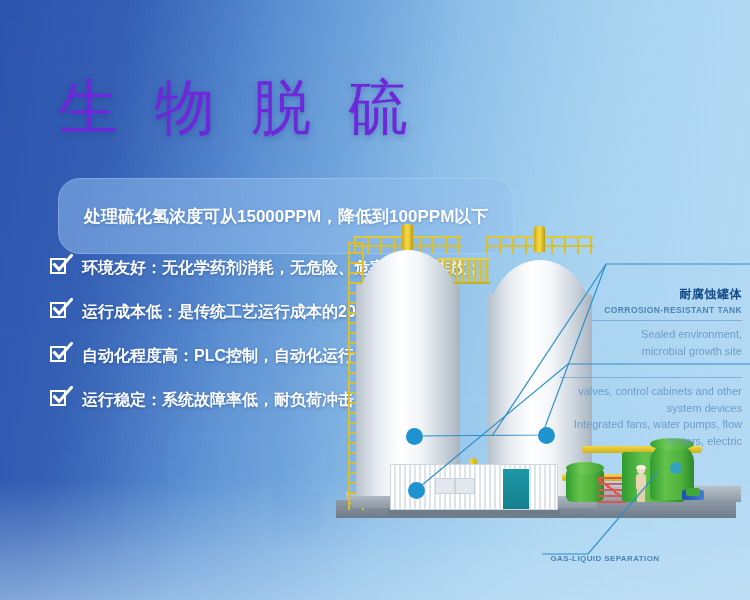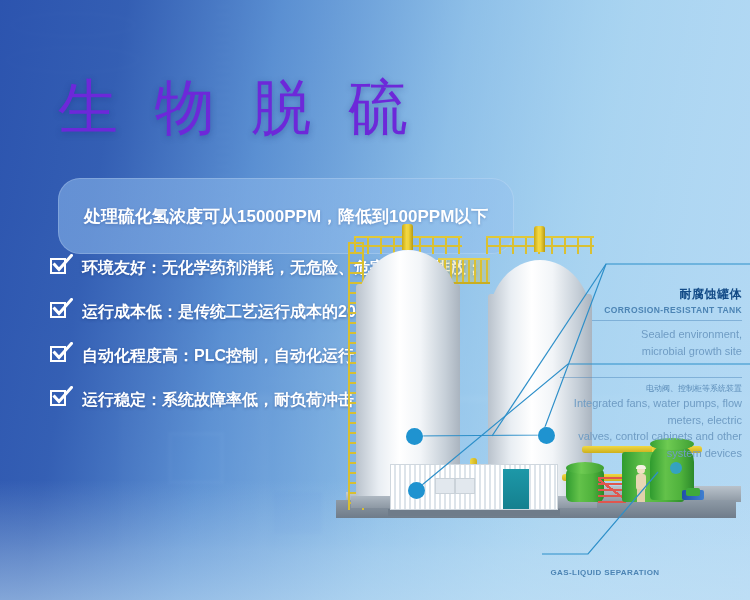--- a/index.html
+++ b/index.html
@@ -257,21 +257,21 @@
   .anno .en{
     color:#4c84b4;font-size:8.5px;font-weight:bold;letter-spacing:.4px;margin-top:2px;
   }
   .anno .rule{
     height:1px;background:rgba(70,130,185,.45);margin:5px 0 5px auto;
   }
   .anno .desc-cn{color:#5b8cb8;font-size:8px;line-height:1.55;}
   .anno .desc-en{color:#6f9cc4;font-size:11px;line-height:1.5;padding-left:28px;}
   .anno-bottom{position:absolute;text-align:center;}
   .anno-bottom .cn{color:#124a86;font-size:12px;font-weight:bold;letter-spacing:1px;}
-  .anno-bottom .en{color:#4c84b4;font-size:8px;font-weight:bold;letter-spacing:.4px;margin-top:16px;}
+  .anno-bottom .en{color:#4c84b4;font-size:8px;font-weight:bold;letter-spacing:.4px;margin-top:2px;}
 </style>
 </head>
 <body>
 
 <div class="stage">
 
   <div class="bg-base"></div>
   <div class="bg-photo">
     <div class="bg-tank-left"></div>
     <div class="bg-ring"></div>
@@ -410,22 +410,21 @@
 
   <div class="anno" style="right:8px;top:286px;width:166px;">
     <div class="cn">耐腐蚀罐体</div>
     <div class="en">CORROSION-RESISTANT TANK</div>
     <div class="rule" style="width:150px;"></div>
     <div class="desc-en">Sealed environment, microbial growth site</div>
   </div>
 
   <div class="anno" style="right:8px;top:372px;width:200px;">
     <div class="rule" style="width:182px;"></div>
-    <div class="desc-cn">电动阀、控制柜等系统装置</div>
+    <div class="desc-en">valves, control cabinets and other system devices</div>
     <div class="desc-en">Integrated fans, water pumps, flow meters, electric</div>
-    <div class="desc-en">valves, control cabinets and other system devices</div>
   </div>
 
   <div class="anno-bottom" style="left:530px;top:552px;width:150px;">
     <div class="en">GAS-LIQUID SEPARATION</div>
   </div>
 
 </div>
 
 </body></html>

